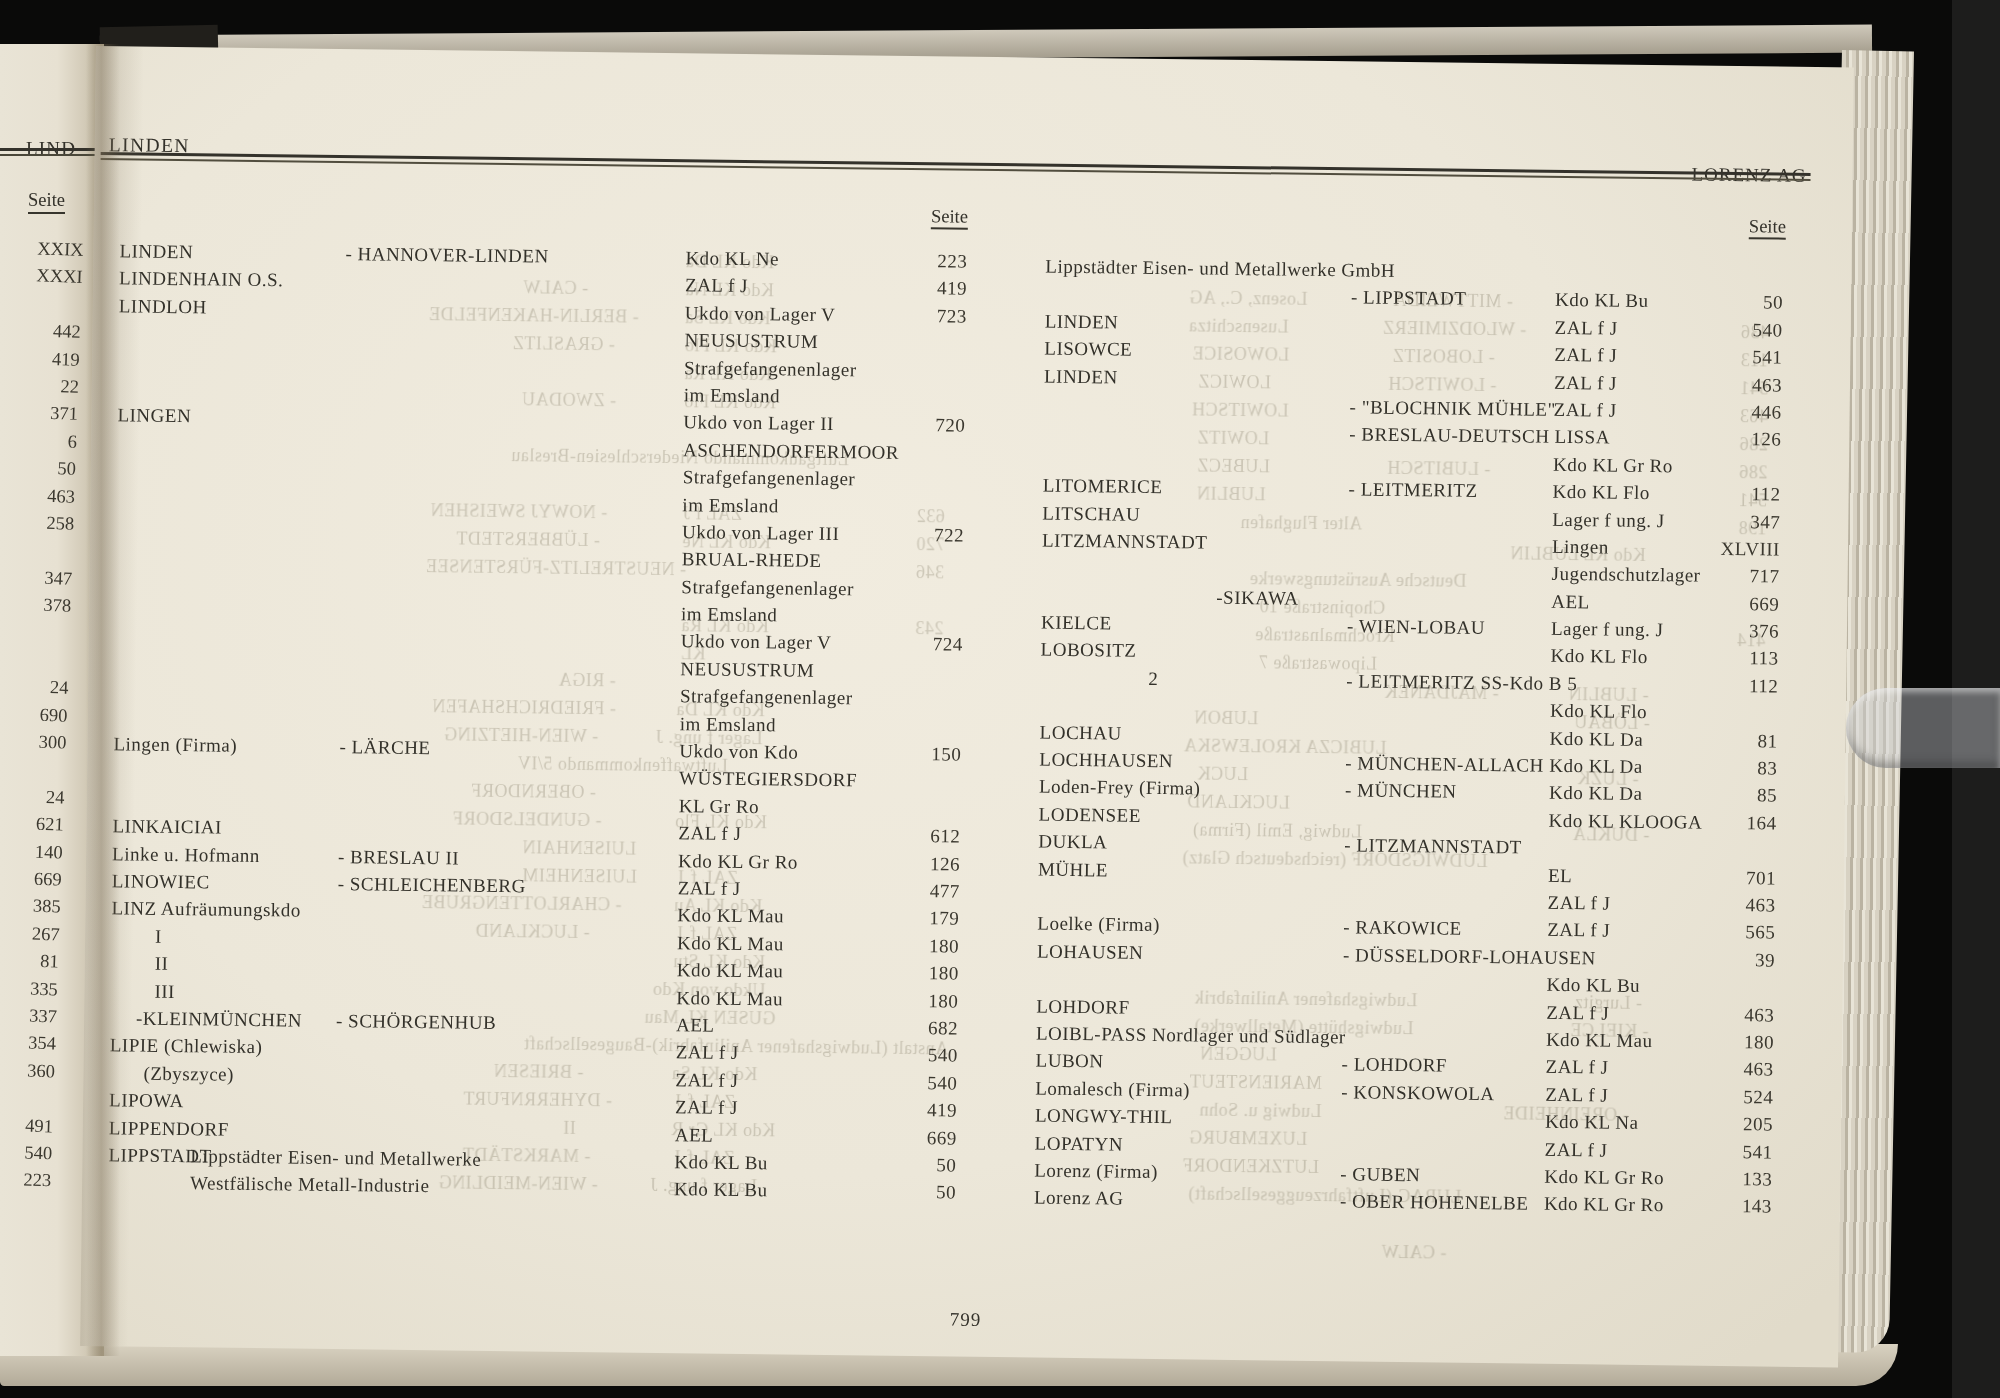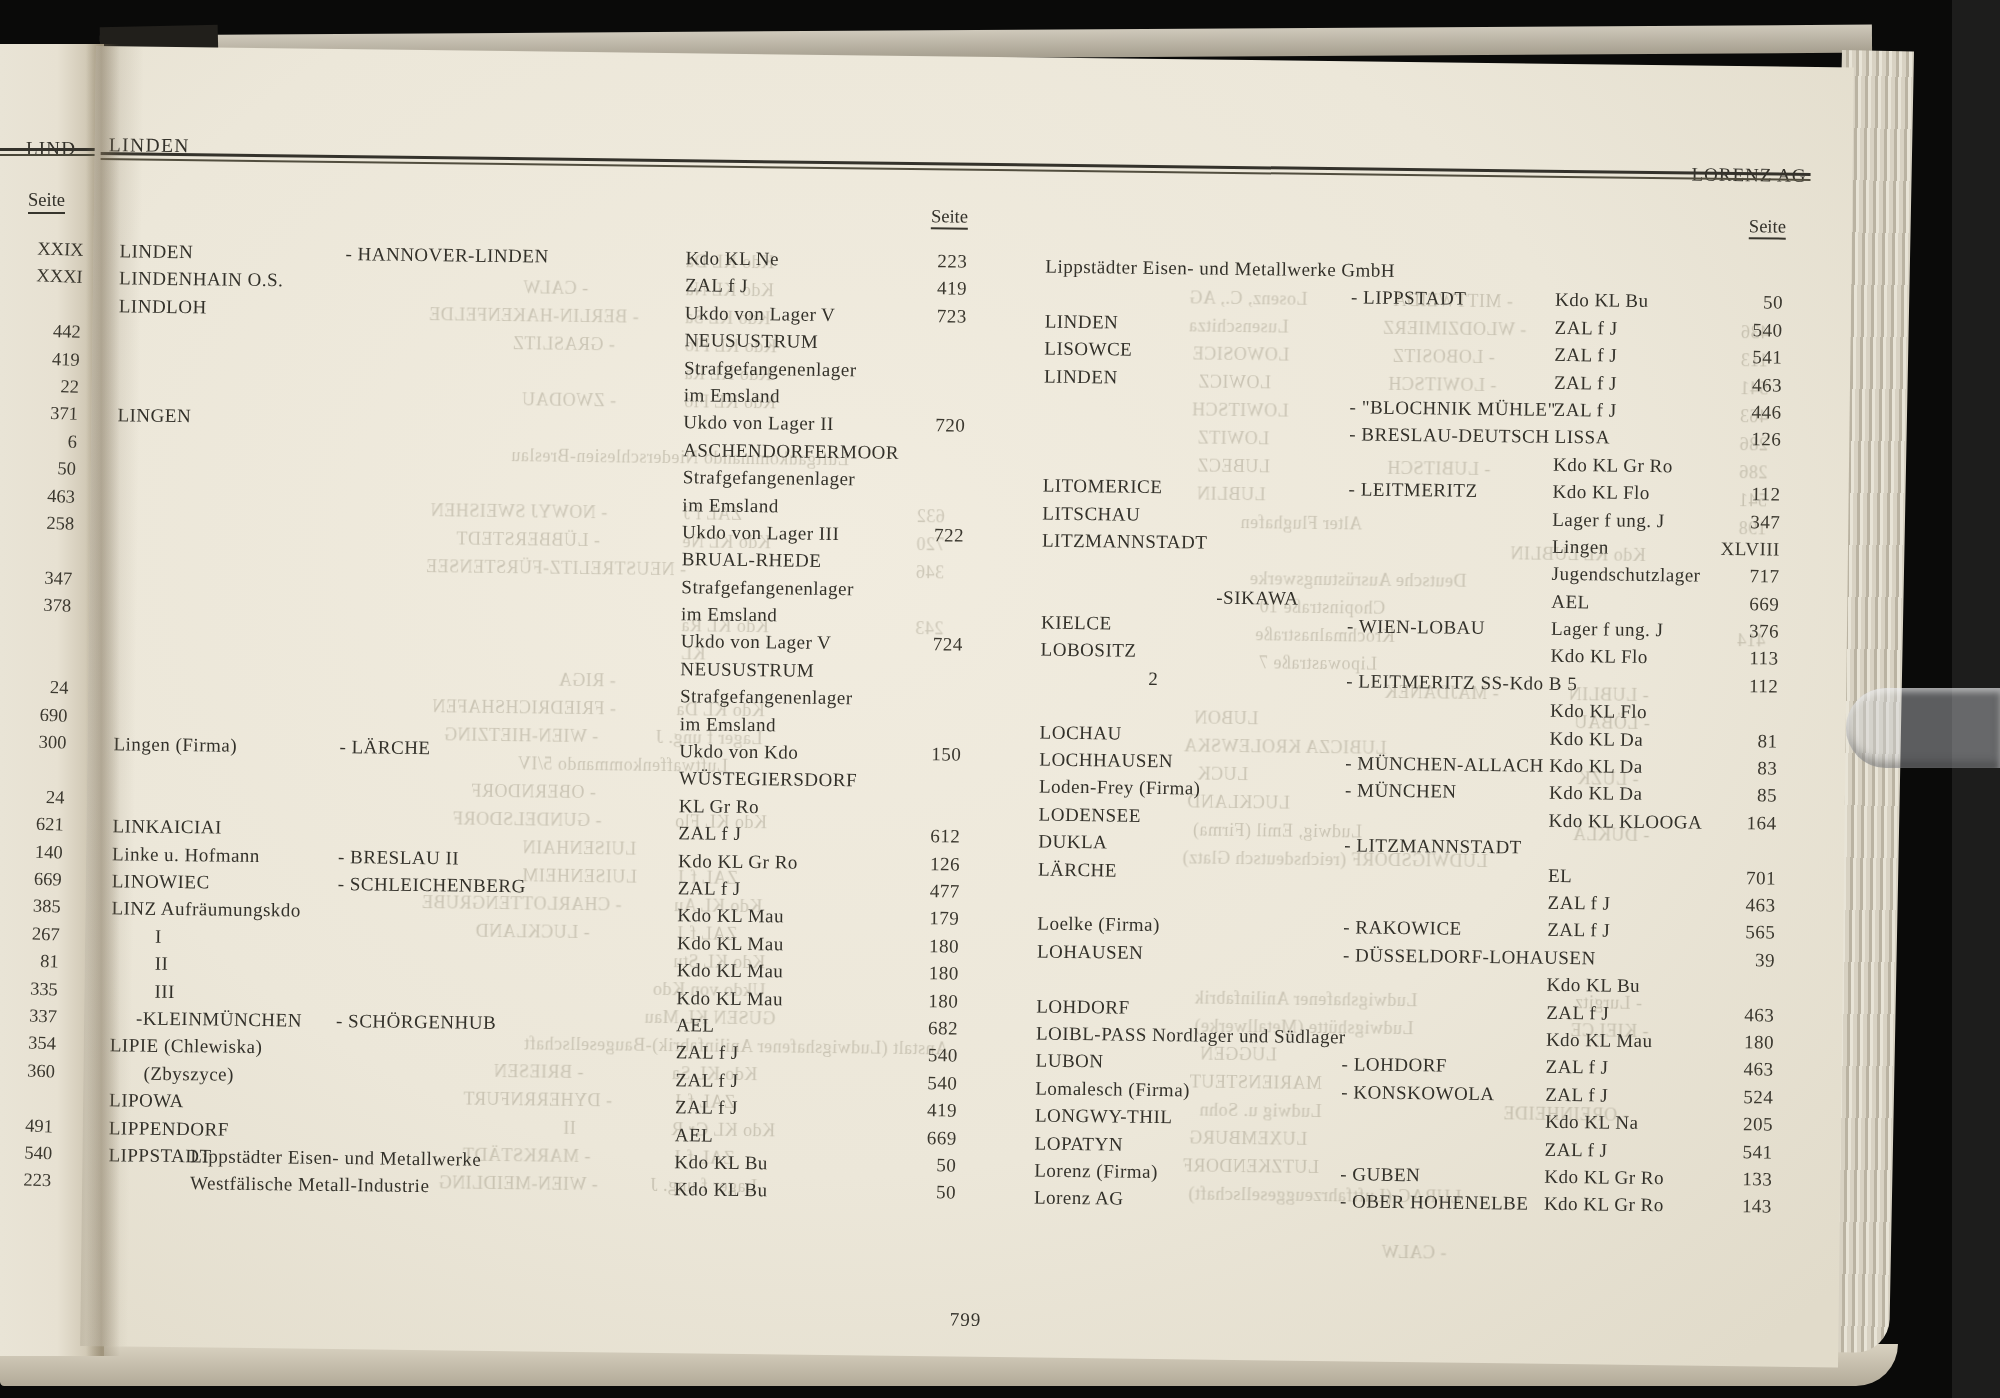--- a/index.html
+++ b/index.html
@@ -473,21 +473,21 @@
         <div class="row">
           <span class="cell nm" style="left: 952px;">LODENSEE</span>
           <span class="cell tp" style="left: 1462px;">Kdo KL KLOOGA</span>
           <span class="cell pg" style="left: 1600px;">164</span>
         </div>
         <div class="row">
           <span class="cell nm" style="left: 952px;">DUKLA</span>
           <span class="cell rf" style="left: 1258px;">- LITZMANNSTADT</span>
         </div>
         <div class="row">
-          <span class="cell nm" style="left: 952px;">LÄRCHE</span>
+          <span class="cell nm" style="left: 952px;">MÜHLE</span>
           <span class="cell tp" style="left: 1462px;">EL</span>
           <span class="cell pg" style="left: 1600px;">701</span>
         </div>
         <div class="row">
           <span class="cell tp" style="left: 1462px;">ZAL f J</span>
           <span class="cell pg" style="left: 1600px;">463</span>
         </div>
         <div class="row">
           <span class="cell nm" style="left: 952px;">Loelke (Firma)</span>
           <span class="cell rf" style="left: 1258px;">- RAKOWICE</span>

